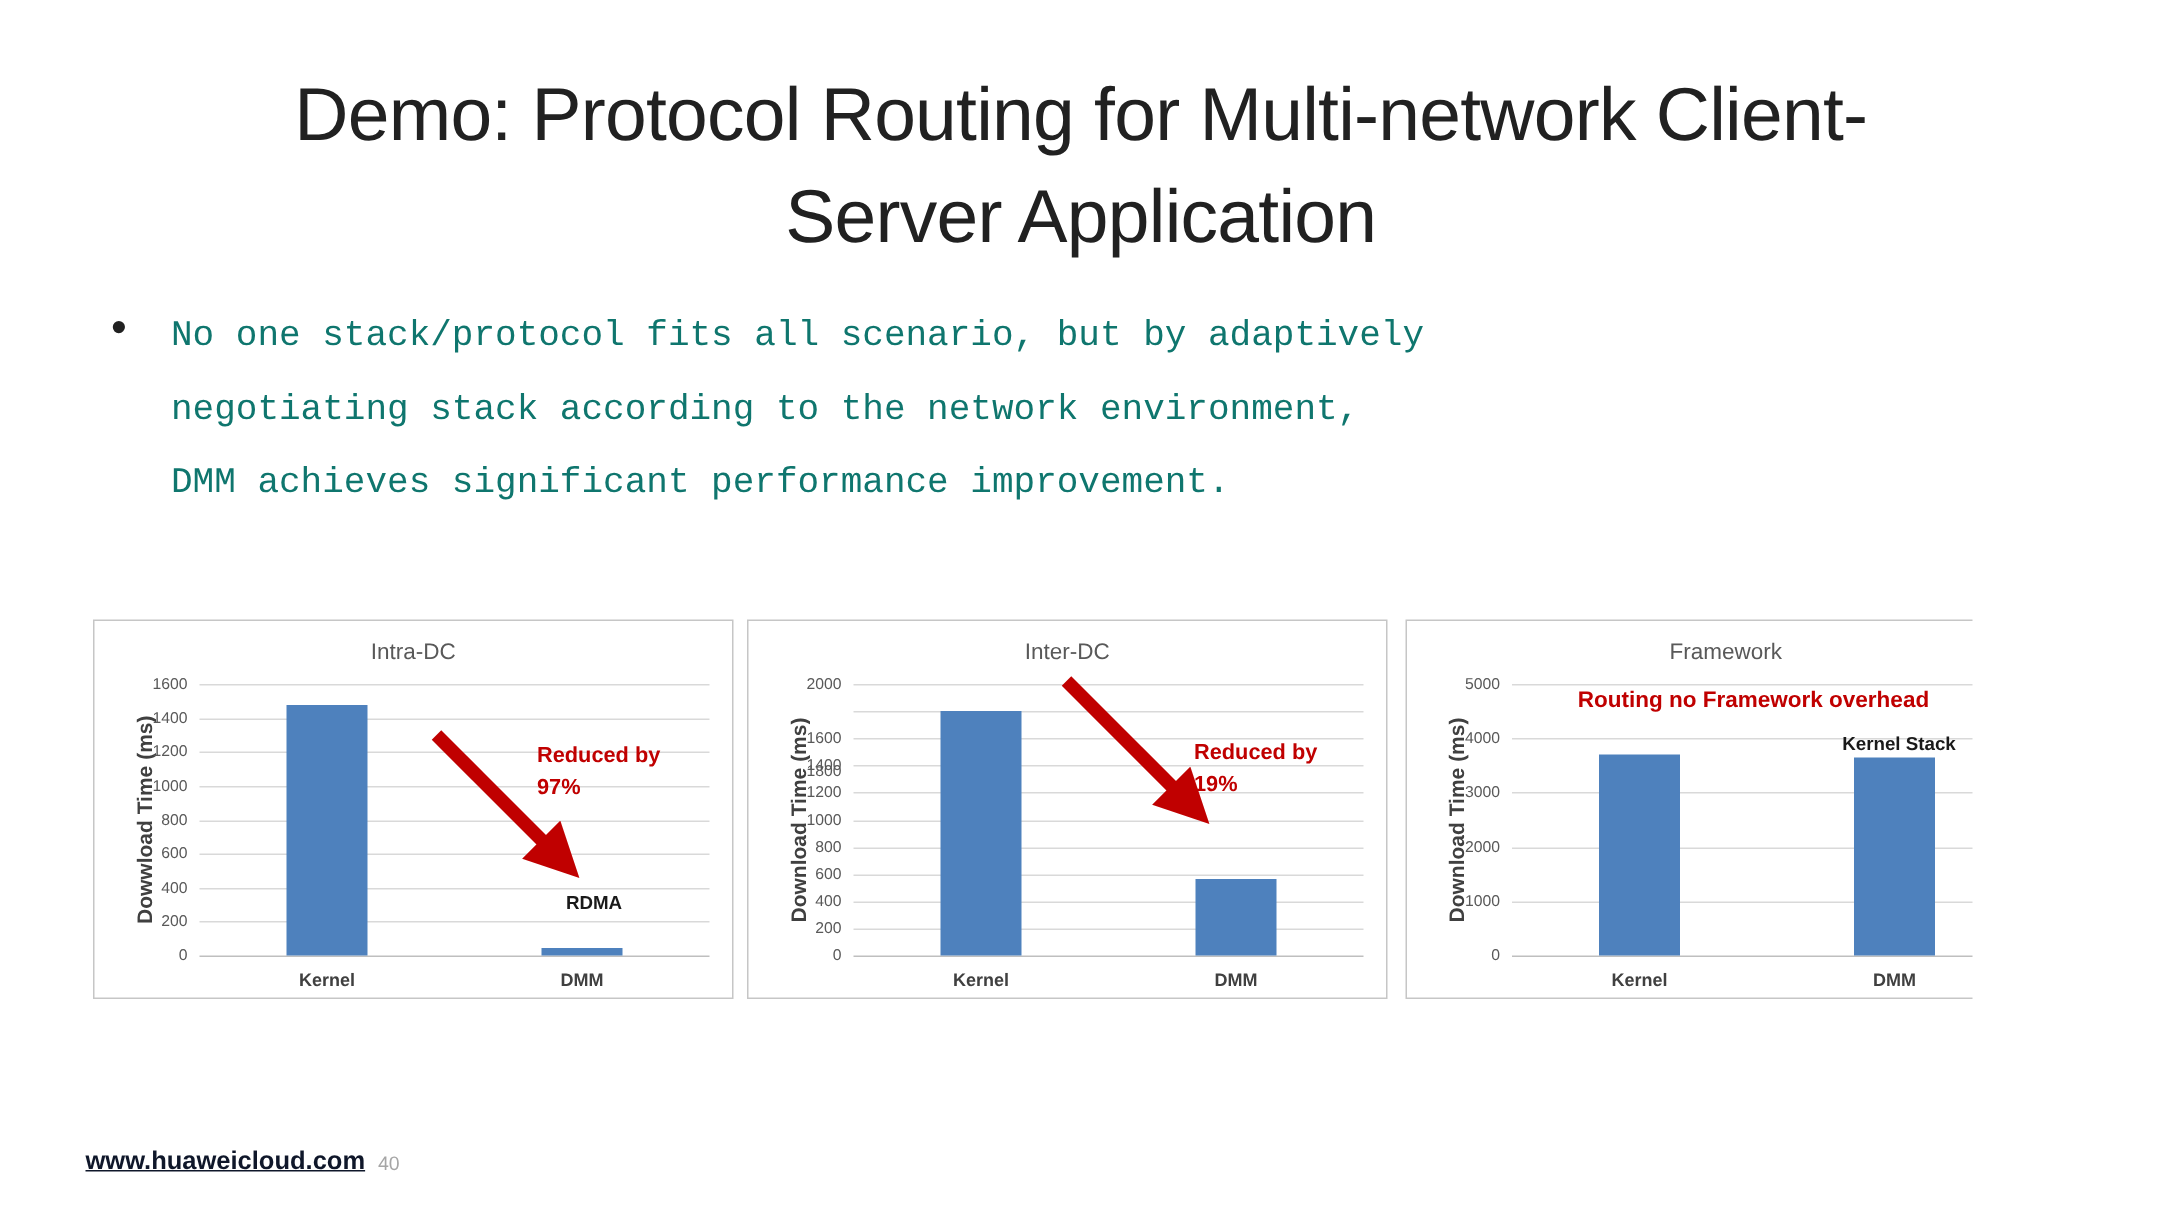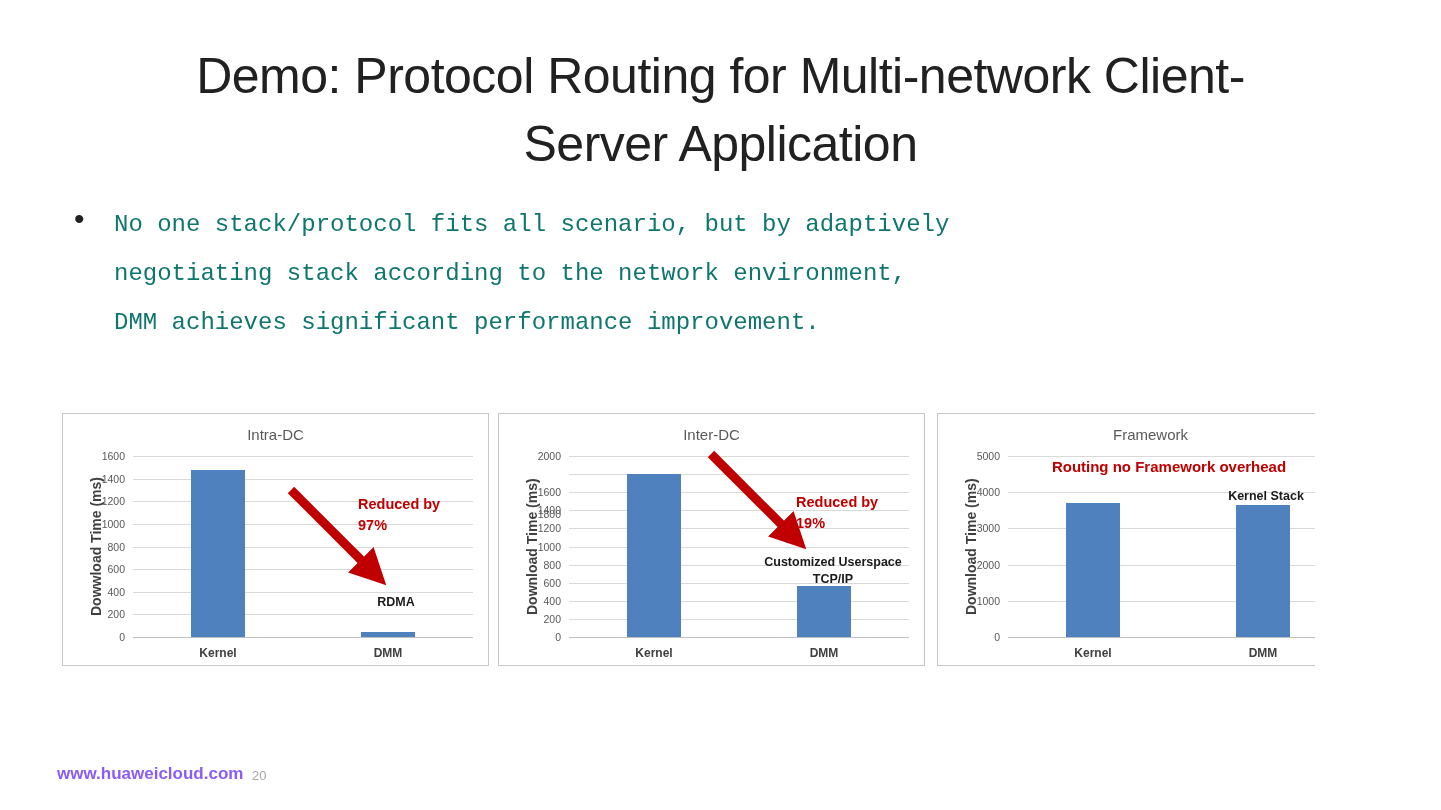--- a/index.html
+++ b/index.html
@@ -47,21 +47,21 @@
     position:absolute; left:55px; top:44px; width:352px; text-align:center;
     font-size:15px; font-weight:bold; color:#c00000;
   }
   .bar-note {
     position:absolute; text-align:center; font-size:12.5px; font-weight:bold;
     color:#1a1a1a; line-height:1.35;
   }
   .arrow-svg { position:absolute; }
 
   
-  .footer-url { position:absolute; left:57px; top:764px; font-size:17px; font-weight:bold; color:#8b5cf6; }
+  .footer-url { position:absolute; left:57px; top:764px; font-size:17px; font-weight:bold; color:#0f172a;text-decoration:underline; }
   .footer-page { position:absolute; left:252px; top:768px; font-size:13px; color:#a6a6a6; }
   .logo { position:absolute; left:1250px; top:750px; display:flex; align-items:center; gap:9px; }
   .logo-text { font-size:27px; font-weight:bold; color:#111111; letter-spacing:0.5px; }
 </style>
 </head>
 <body>
 
 <div class="slide">
 
   <div class="title">
@@ -162,21 +162,20 @@
       </div>
     <svg class="arrow-svg" style="left:202px;top:30px;" width="120" height="120" viewBox="0 0 120 120">
       <defs>
         <marker id="ah2" markerWidth="4" markerHeight="4" refX="1.6" refY="2" orient="auto">
           <path d="M0,0 L4,2 L0,4 Z" fill="#c00000"></path>
         </marker>
       </defs>
       <line x1="10" y1="10" x2="90" y2="90" stroke="#c00000" stroke-width="9" marker-end="url(#ah2)"></line>
     </svg>
     <div class="red-note" style="left:297px;top:78px;width:105px;">Reduced by 19%</div>
-    <div class="bar-note" style="left:254px;top:140px;width:160px;">Customized Userspace TCP/IP</div>
   </div>
 
   <div class="chart-panel" style="left:937px;">
     <div class="chart-title">Framework</div>
     <div class="ylab">Download Time (ms)</div>
     <div class="grid-layer">
         <div class="axisline" style="top: 223px;"></div>
         <div class="gridline" style="top: 186.8px;"></div>
         <div class="gridline" style="top: 150.6px;"></div>
         <div class="gridline" style="top: 114.4px;"></div>
@@ -197,15 +196,15 @@
       </div>
     <div class="cat-layer">
         <div class="cat" style="left: 95px; top: 232px;">Kernel</div>
         <div class="cat" style="left: 265px; top: 232px;">DMM</div>
       </div>
     <div class="red-note-center">Routing no Framework overhead</div>
     <div class="bar-note" style="left:258px;top:74px;width:140px;">Kernel Stack</div>
   </div>
 
   <div class="footer-url">www.huaweicloud.com</div>
-  <div class="footer-page">20</div>
+  <div class="footer-page">40</div>
 
 </div>
 
 </body></html>

